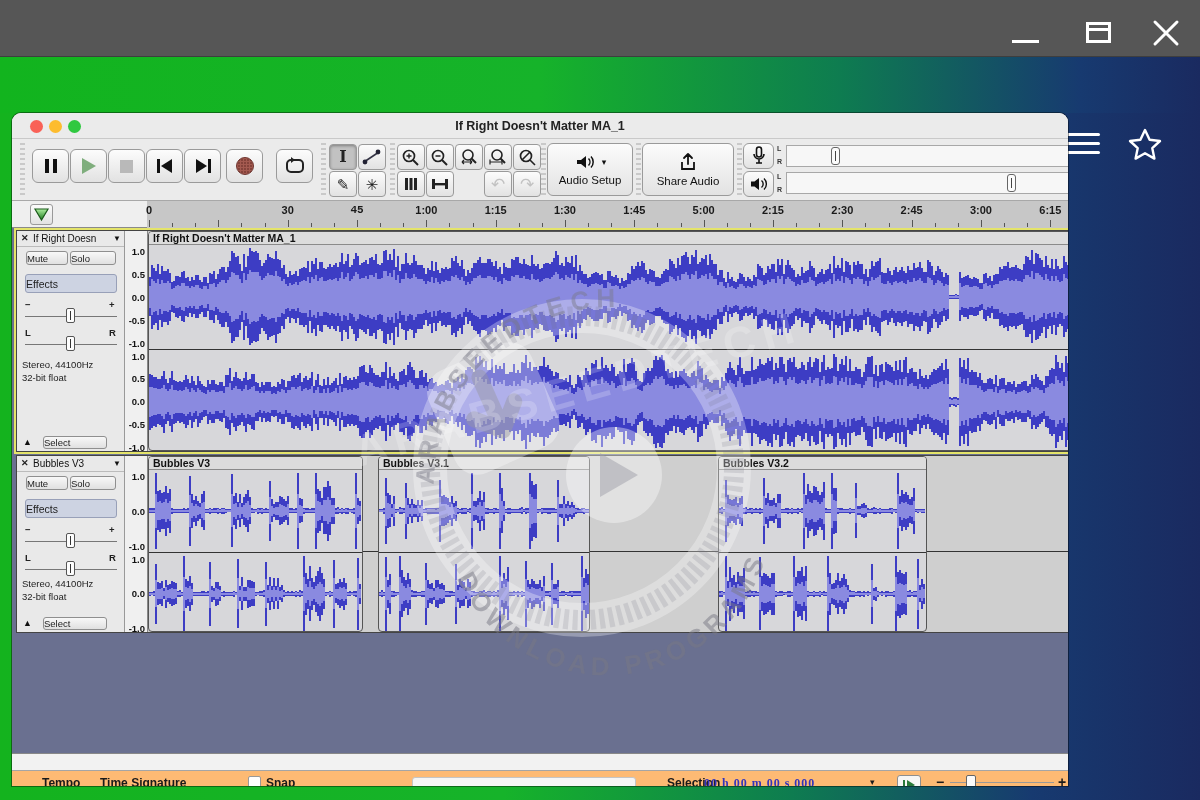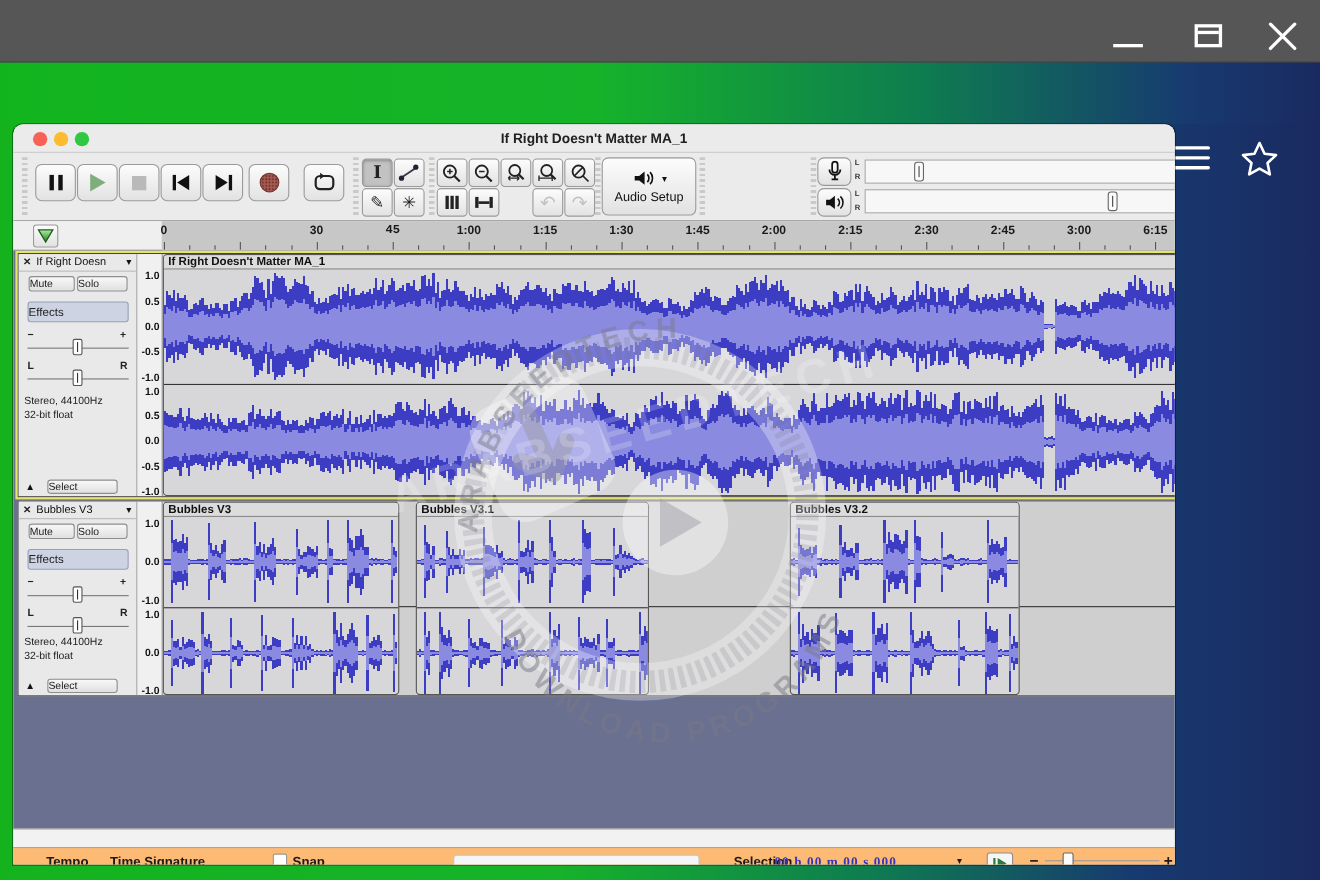--- a/index.html
+++ b/index.html
@@ -278,20 +278,27 @@
               <path d="M3 7 H7 L12 3 V15 L7 11 H3 Z" fill="#111"></path>
               <path d="M14.5 5.5 A5 5 0 0 1 14.5 12.5 M17 3.5 A8 8 0 0 1 17 14.5" stroke="#111" stroke-width="1.5" fill="none"></path>
             </svg>
           <span style="font-size:9px;color:#111;">▾</span>
         </span>
         <span>Audio Setup</span>
       </div>
 
       <div class="abs grip" style="left:624px;"></div>
 
+      <div class="abs btn3d bigbtn" style="left:630px;width:92px;">
+        <svg width="22" height="20">
+            <path d="M5 10 V17 H17 V10" stroke="#111" stroke-width="1.8" fill="none"></path>
+            <path d="M11 2 V12 M11 2 L7 6 M11 2 L15 6" stroke="#111" stroke-width="1.8" fill="none" stroke-linecap="round"></path>
+          </svg>
+        <span>Share Audio</span>
+      </div>
 
       <div class="abs grip" style="left:725px;"></div>
 
       <div class="abs btn3d" style="left:731px;top:4px;width:31px;height:26px;">
         <svg width="16" height="20">
             <rect x="5.5" y="1" width="5" height="10" rx="2.5" fill="none" stroke="#111" stroke-width="1.6"></rect>
             <path d="M3 8 a5 5 0 0 0 10 0 M8 13 V17 M5 17 H11" stroke="#111" stroke-width="1.6" fill="none"></path>
           </svg>
       </div>
       <span class="chlbl" style="left:765px;top:6px;">L</span>
@@ -354,21 +361,21 @@
           <div class="rtick" style="left: 506.75px; height: 4px;"></div>
           <div class="rtick" style="left: 529.85px; height: 4px;"></div>
           <span class="rnum" style="left: 552.98px;">1:30</span>
           <div class="rtick" style="left: 552.98px; height: 7px;"></div>
           <div class="rtick" style="left: 576.08px; height: 4px;"></div>
           <div class="rtick" style="left: 599.18px; height: 4px;"></div>
           <span class="rnum" style="left: 622.31px;">1:45</span>
           <div class="rtick" style="left: 622.31px; height: 7px;"></div>
           <div class="rtick" style="left: 645.41px; height: 4px;"></div>
           <div class="rtick" style="left: 668.51px; height: 4px;"></div>
-          <span class="rnum" style="left: 691.64px;">2:00</span>
+          <span class="rnum" style="left: 691.64px;">5:00</span>
           <div class="rtick" style="left: 691.64px; height: 7px;"></div>
           <div class="rtick" style="left: 714.74px; height: 4px;"></div>
           <div class="rtick" style="left: 737.84px; height: 4px;"></div>
           <span class="rnum" style="left: 760.97px;">2:15</span>
           <div class="rtick" style="left: 760.97px; height: 7px;"></div>
           <div class="rtick" style="left: 784.07px; height: 4px;"></div>
           <div class="rtick" style="left: 807.17px; height: 4px;"></div>
           <span class="rnum" style="left: 830.3px;">2:30</span>
           <div class="rtick" style="left: 830.3px; height: 7px;"></div>
           <div class="rtick" style="left: 853.4px; height: 4px;"></div>

